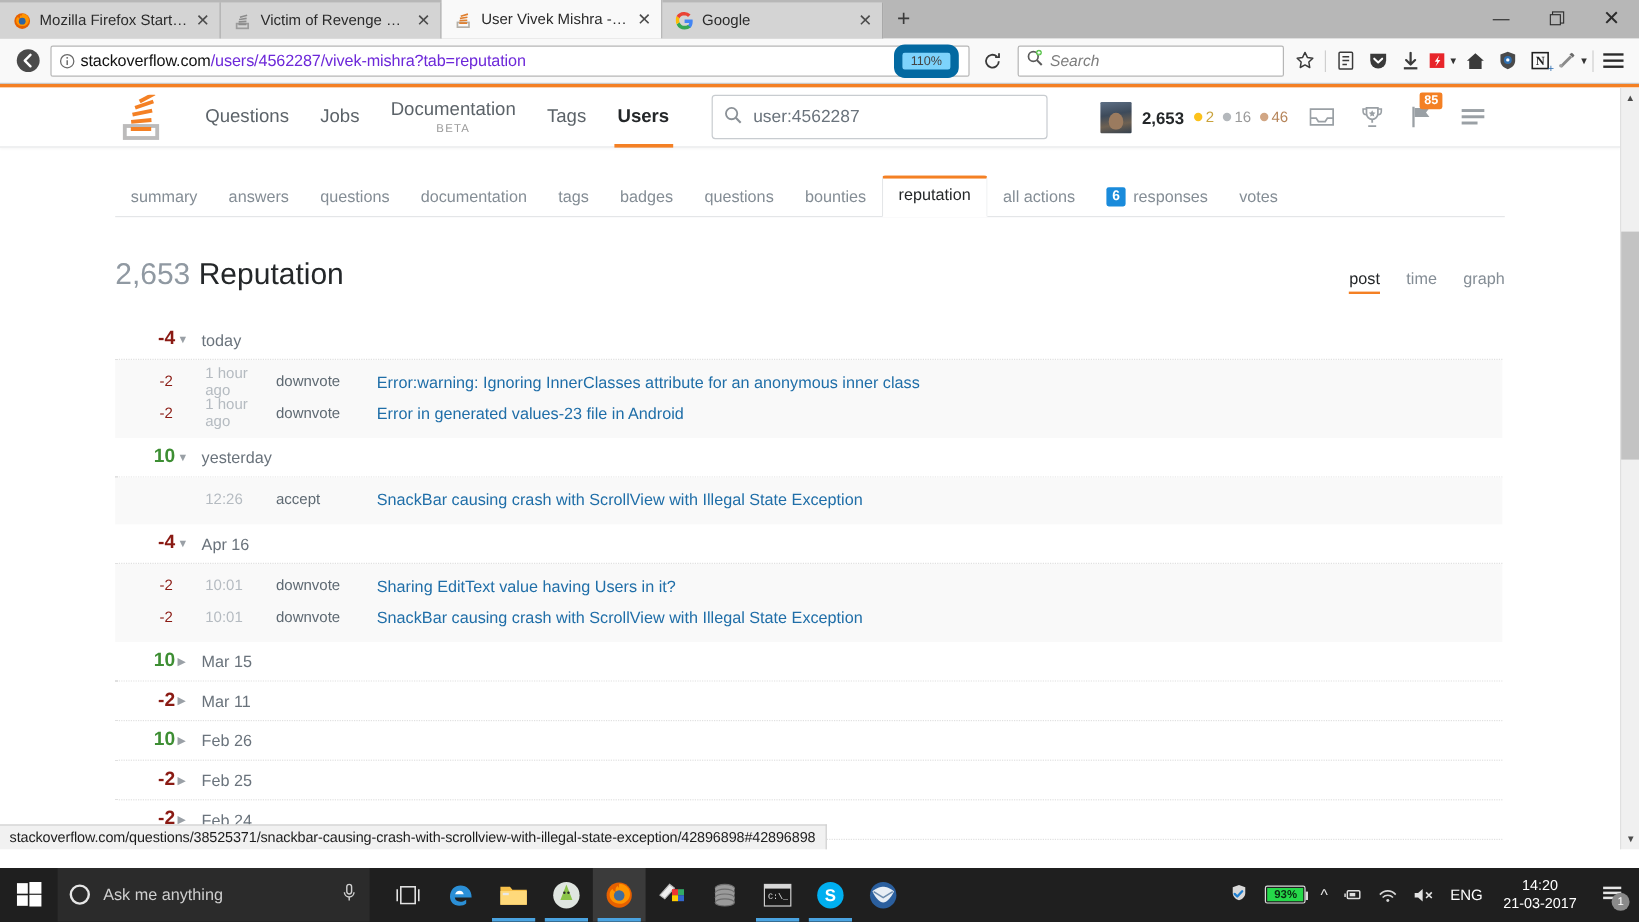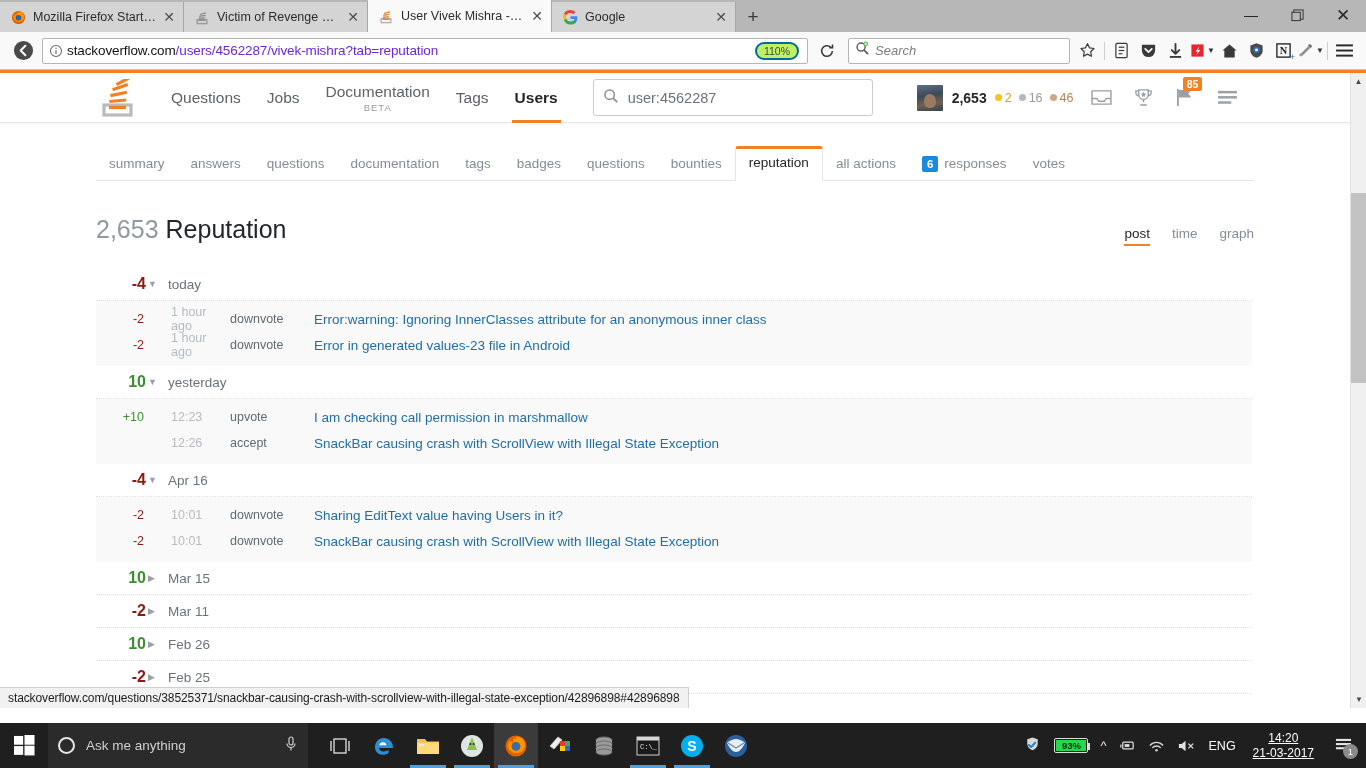--- a/index.html
+++ b/index.html
@@ -52,22 +52,22 @@
   .urlbar {
     flex:1 1 auto; height:26px; background:#fff; border:1px solid #b6b6b6;
     border-radius:2px; display:flex; align-items:center; padding:0 4px 0 6px;
     margin:0 4px; min-width:0;
   }
   .urltext { flex:1 1 auto; font-size:13.5px; color:#111; white-space:nowrap;
              overflow:hidden; letter-spacing:-0.1px; }
   .urltext .dom { color:#111; }
   .urltext .path { color:#6d28d9; }
   .zoombadge {
-    font-size:10.5px; color:#444; border:2px solid #0369a1; border-radius:9px;
-    padding:1px 7px; background:#bef264; margin-right:4px;
+    font-size:10.5px; color:#444; border:7px solid #0369a1; border-radius:9px;
+    padding:1px 7px; background:#7dd3fc; margin-right:4px;
   }
   .searchbar {
     width:222px; height:26px; background:#fff; border:1px solid #b6b6b6;
     border-radius:2px; display:flex; align-items:center; padding:0 6px;
     margin-left:6px; margin-right:4px;
   }
   .searchbar .sph { font-size:13px; color:#7d7d7d; font-style:italic; margin-left:5px; }
   .tbicons { display:flex; align-items:center; }
   .tbicon { width:27px; height:28px; display:flex; align-items:center; justify-content:center; position:relative; }
   .tbsep { width:1px; height:18px; background:#cfcfcf; margin:0 3px; }
@@ -222,21 +222,21 @@
   .tray { margin-left:auto; display:flex; align-items:center; height:45px; padding-right:4px; }
   .trayicon { padding:0 6px; color:#e6e6e6; font-size:13px; display:flex; align-items:center; }
   .battery {
     border:1px solid #dcdcdc; border-radius:2px; padding:0; width:34px; height:15px;
     display:flex; align-items:center; position:relative; background:#1f1f1f;
   }
   .battery .fill { background:#26d94a; height:11px; margin:0 1px; width:30px;
                    display:flex; align-items:center; justify-content:center;
                    font-size:9.5px; color:#0a2d12; font-weight:bold; }
   .battery::after { content:""; position:absolute; right:-3px; top:4px; width:2px; height:7px; background:#dcdcdc; }
-  .clock { color:#fff; font-size:12px; line-height:15px; text-align:center; padding:0 10px;text-decoration:underline; }
+  .clock { color:#fff; font-size:12px; line-height:15px; text-align:center; padding:0 10px; }
   .lang { color:#fff; font-size:12.5px; padding:0 7px; }
   .action-center { width:38px; height:45px; display:flex; align-items:center; justify-content:center; position:relative; }
   .ac-count {
     position:absolute; right:4px; bottom:9px; width:15px; height:15px; border-radius:50%;
     background:#8a8a8a; color:#fff; font-size:9.5px; display:flex; align-items:center; justify-content:center;
   }
 </style>
 </head>
 <body>
 
@@ -583,26 +583,20 @@
             <a href="#" class="dtitle">Error in generated values-23 file in Android</a>
           </div>
         </div>
 
         <div class="group-head">
           <span class="gnum pos">10</span>
           <span class="gcaret">▼</span>
           <span class="gdate">yesterday</span>
         </div>
         <div class="detail-block">
-          <div class="drow">
-            <span class="dnum pos">+10</span>
-            <span class="dtime">12:23</span>
-            <span class="dtype">upvote</span>
-            <a href="#" class="dtitle">I am checking call permission in marshmallow</a>
-          </div>
           <div class="drow">
             <span class="dnum pos"></span>
             <span class="dtime">12:26</span>
             <span class="dtype">accept</span>
             <a href="#" class="dtitle">SnackBar causing crash with ScrollView with Illegal State Exception</a>
           </div>
         </div>
 
         <div class="group-head">
           <span class="gnum neg">-4</span>

